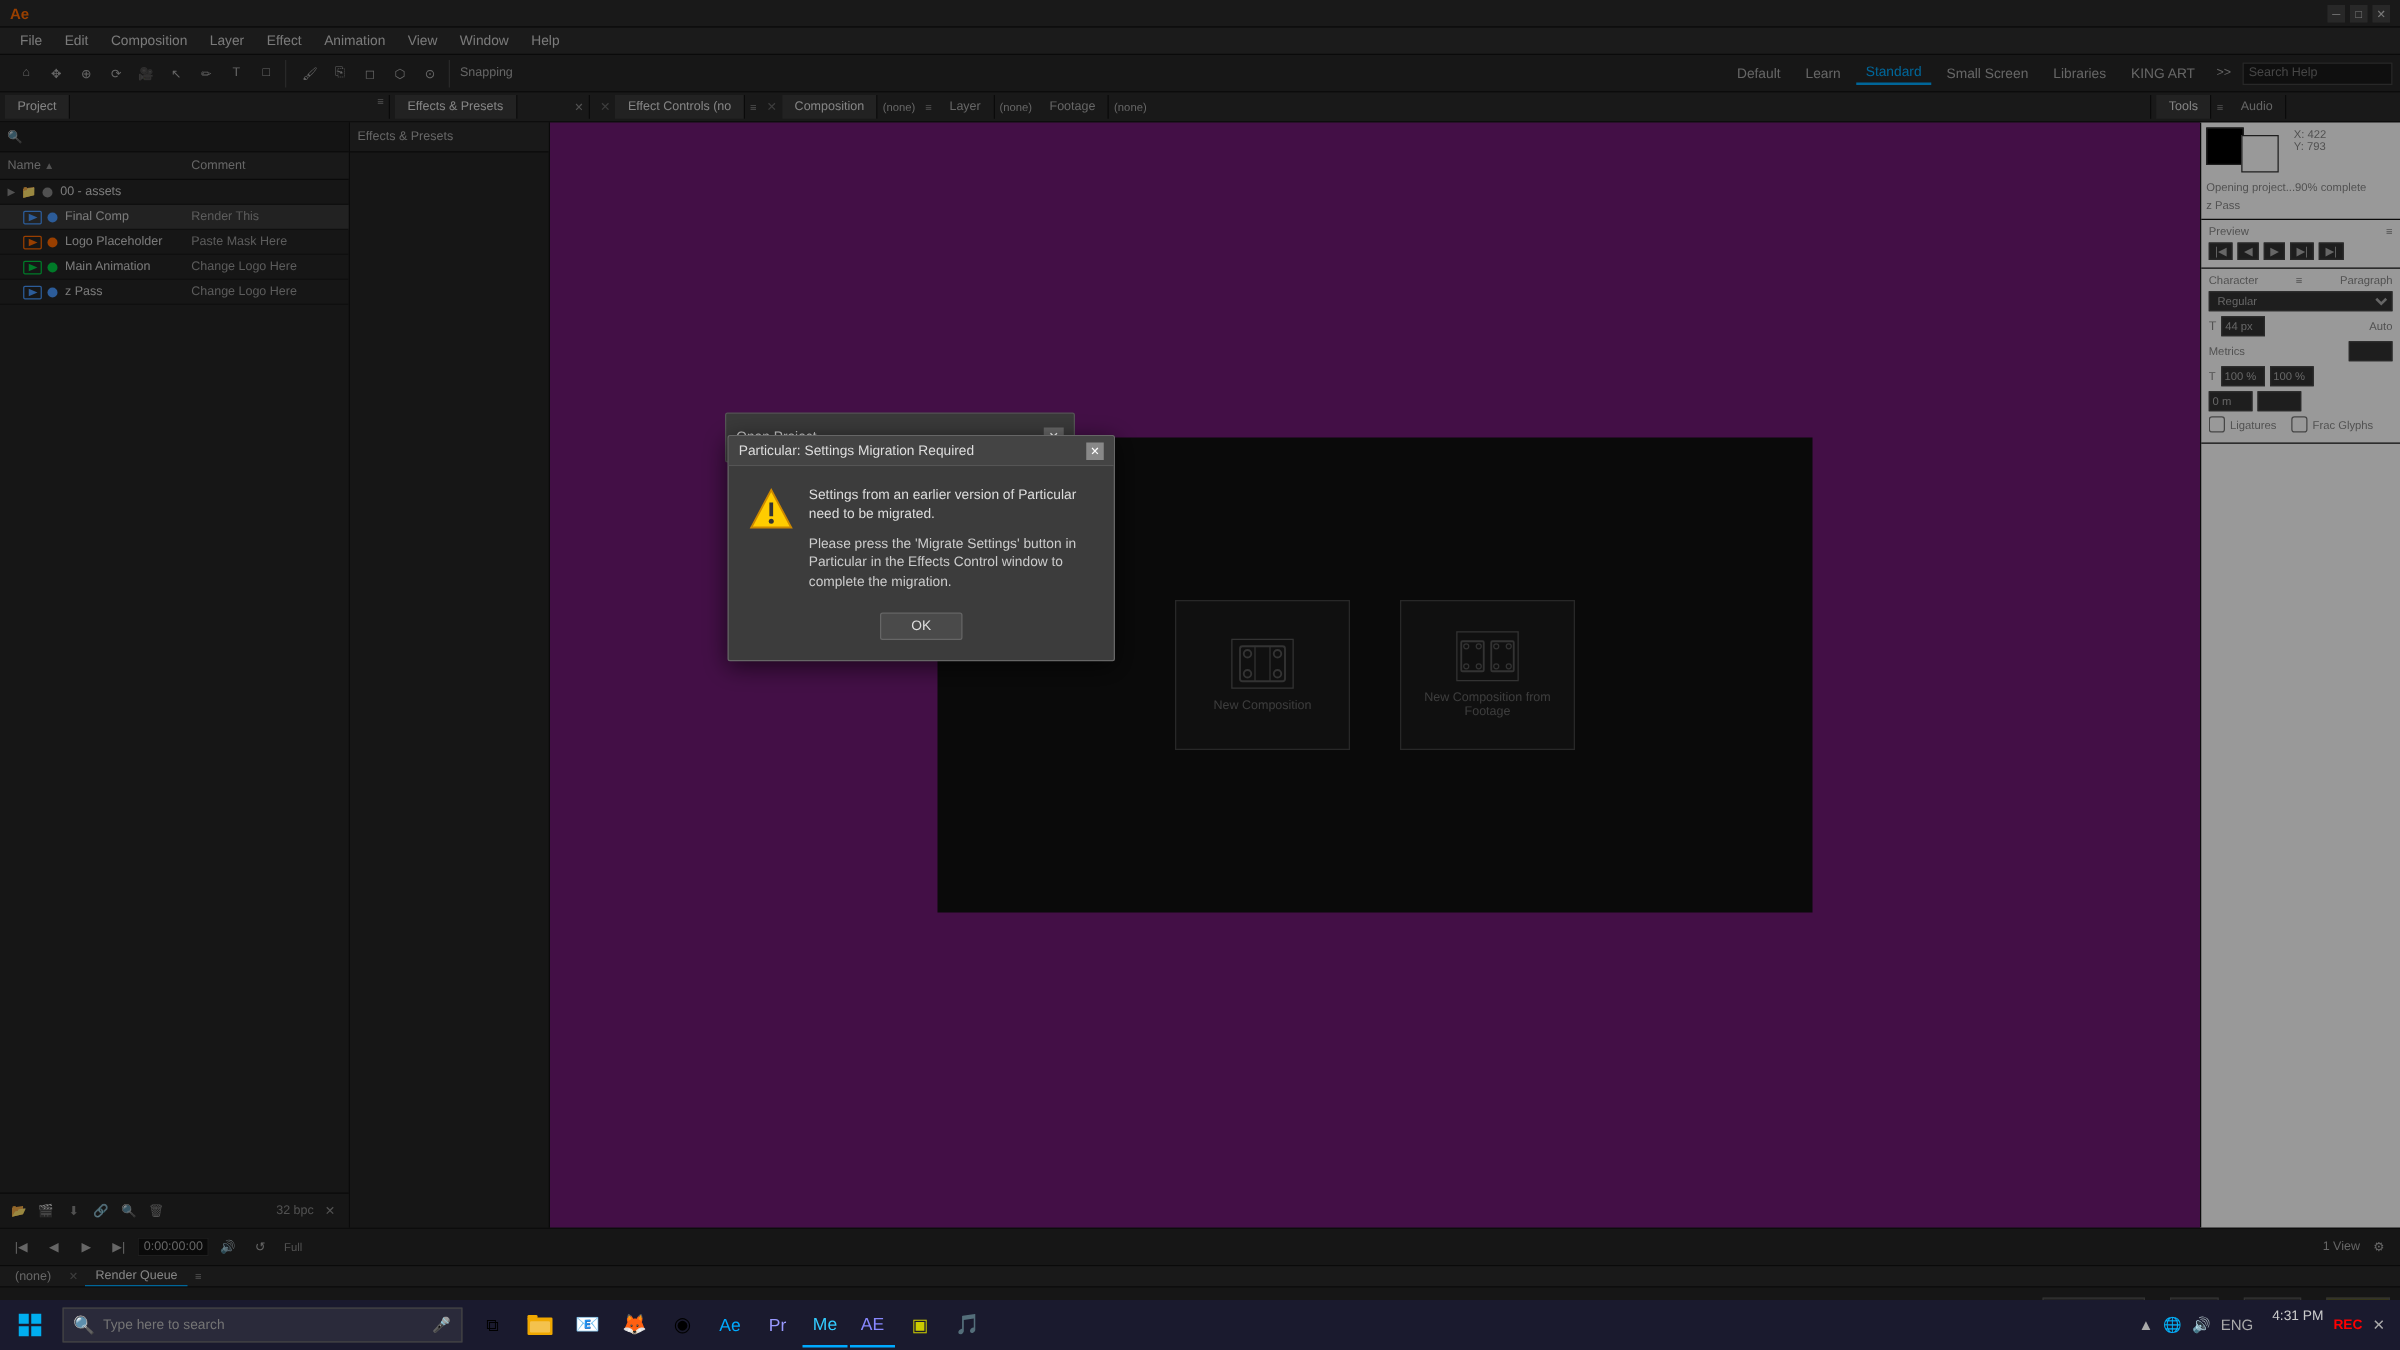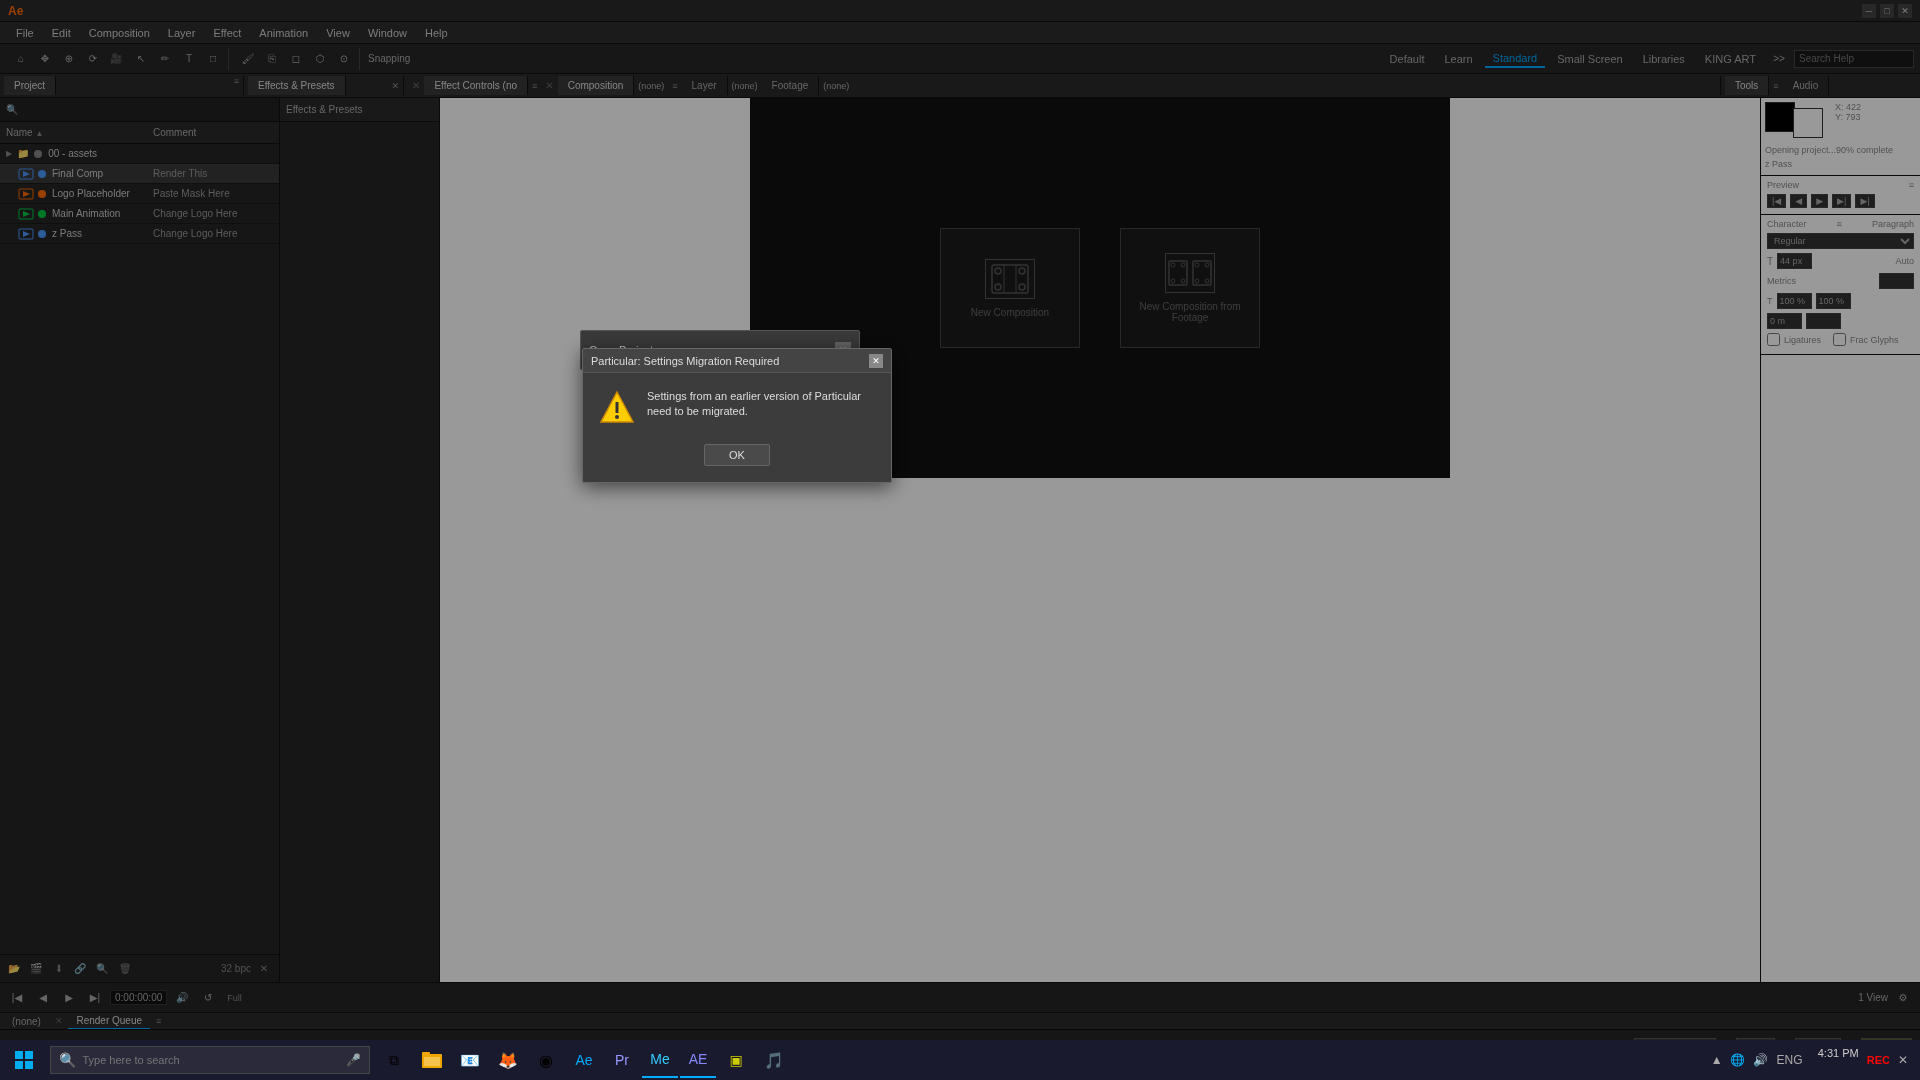--- a/index.html
+++ b/index.html
@@ -229,23 +229,23 @@
       flex: 1;
       background: #1a1a1a;
       display: flex;
       flex-direction: column;
       position: relative;
     }
 
     
     #comp-viewer {
       flex: 1;
-      background: #ffffff;
-      display: flex;
-      align-items: flex-start;
+      background: #701a75;
+      display: flex;
+      align-items: center;
       justify-content: center;
       position: relative;
     }
     #comp-canvas {
       background: #111;
       width: 700px;
       height: 380px;
       display: flex;
       align-items: center;
       justify-content: center;
@@ -692,21 +692,21 @@
   <button class="workspace-btn">Learn</button>
   <button class="workspace-btn active">Standard</button>
   <button class="workspace-btn">Small Screen</button>
   <button class="workspace-btn">Libraries</button>
   <button class="workspace-btn">KING ART</button>
   <button class="toolbar-btn">&gt;&gt;</button>
   <input class="search-box" type="text" placeholder="Search Help" style="">
 </div>
 
 <div id="panel-tabs-row" style="height:24px;background:#2a2a2a;display:flex;align-items:center;border-bottom:1px solid #111;">
-  <div style="width:244px;display:flex;align-items:flex-start;border-right:1px solid #111;padding:0 4px;gap:32px;">
+  <div style="width:312px;display:flex;align-items:flex-start;border-right:1px solid #111;padding:0 4px;gap:32px;">
     <span class="panel-tab active">Project</span>
     <span style="margin-left:auto;font-size:9px;color:#888;">≡</span>
   </div>
   <div style="width:160px;display:flex;align-items:center;border-right:1px solid #111;padding:0 4px;">
     <span class="panel-tab active">Effects &amp; Presets</span>
     <span style="margin-left:auto;font-size:9px;color:#888;">✕</span>
   </div>
   <div style="display:flex;align-items:center;flex:1;padding:0 4px;">
     <span style="font-size:10px;color:#666;padding:2px 4px;">✕</span>
     <span class="panel-tab active">Effect Controls (no</span>
@@ -1048,19 +1048,20 @@
   <div id="alert-content">
     <div id="alert-body">
 
       <svg id="warning-icon" viewBox="0 0 36 36">
         <polygon points="18,3 34,33 2,33" fill="#ffcc00" stroke="#cc8800" stroke-width="1.5"></polygon>
         <rect x="16.5" y="13" width="3" height="11" fill="#333"></rect>
         <circle cx="18" cy="28" r="2" fill="#333"></circle>
       </svg>
       <div id="alert-messages">
         <div class="alert-msg-line1">Settings from an earlier version of Particular need to be migrated.</div>
+        <div class="alert-msg-line2">Please press the 'Migrate Settings' button in Particular in the Effects Control window to complete the migration.</div>
       </div>
     </div>
     <div id="alert-buttons">
       <button class="alert-ok-btn">OK</button>
     </div>
   </div>
 </div>
 
 </body></html>

